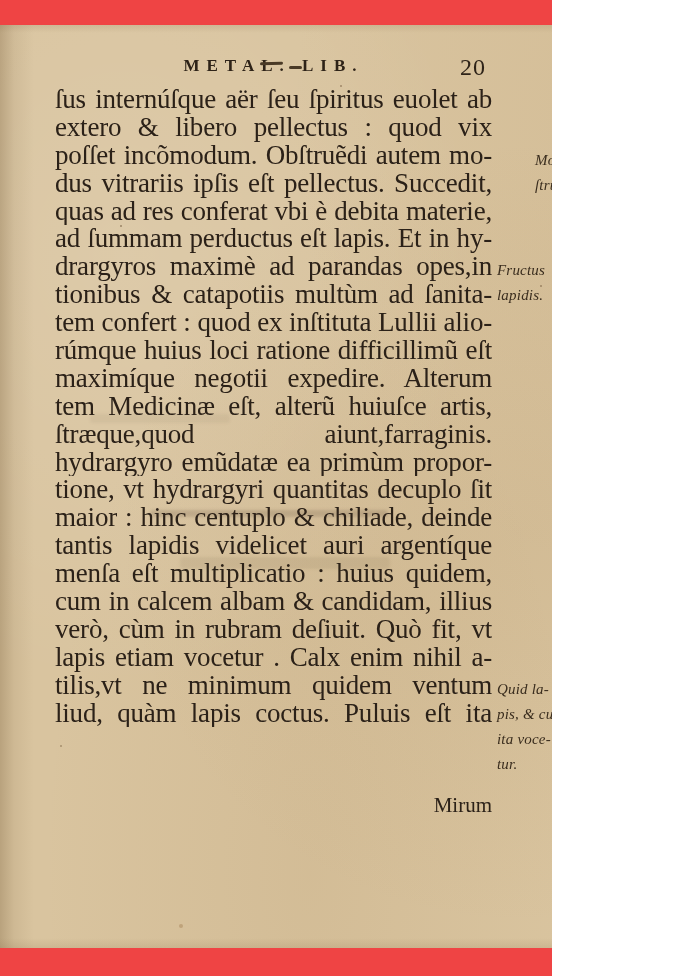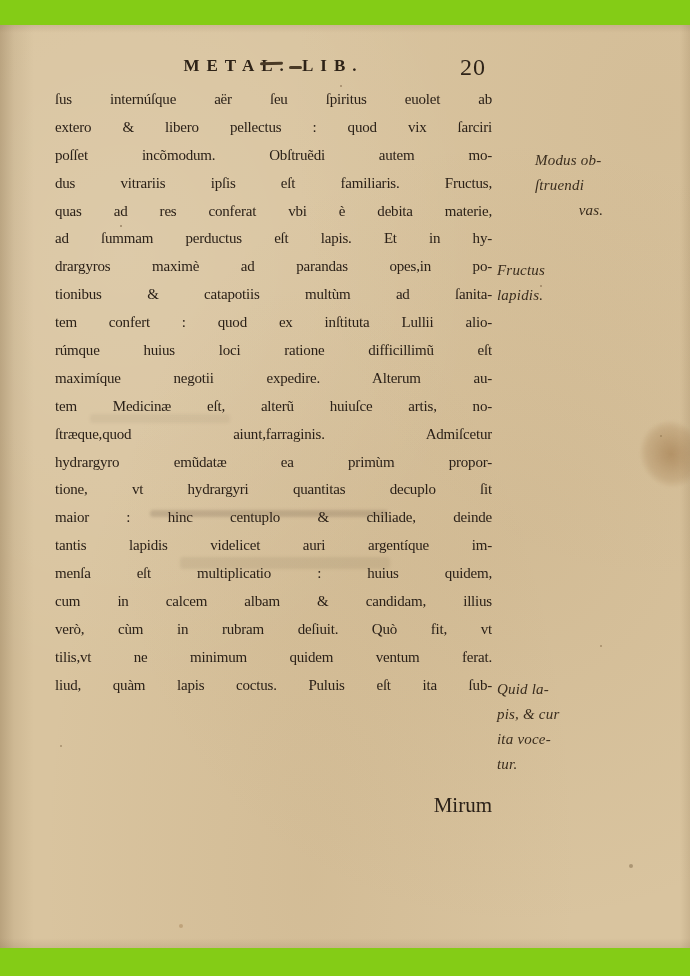--- a/index.html
+++ b/index.html
@@ -1,18 +1,18 @@
 <!DOCTYPE html>
 <html><head>
 <meta charset="utf-8">
 <style>
   html,body{margin:0;padding:0;background:#ffffff;}
   .screen{
-    position:relative;width:690px;height:976px;overflow:hidden;
-    background:#84cc16;
+    position:relative;width:552px;height:976px;overflow:hidden;
+    background:#ef4444;
     font-family:"Liberation Serif","DejaVu Serif",serif;
   }
   .paper{
     position:absolute;left:0;top:25px;width:690px;height:923px;
     background:
       radial-gradient(ellipse at 18% 25%, rgba(255,255,255,0.10), transparent 45%),
       radial-gradient(ellipse at 75% 55%, rgba(150,112,62,0.10), transparent 55%),
       radial-gradient(ellipse at 45% 92%, rgba(150,112,62,0.09), transparent 50%),
       radial-gradient(ellipse at 95% 10%, rgba(150,112,62,0.08), transparent 40%),
       #d9c49f;
@@ -35,21 +35,21 @@
   .page-number{
     position:absolute;right:6px;top:-2px;
     font-size:24px;color:#2e2318;letter-spacing:1px;
   }
   .ink-dash{position:absolute;background:#4a3a26;border-radius:2px;}
   .dash1{left:205px;top:6px;width:23px;height:3px;transform:rotate(-2deg);}
   .dash2{left:234px;top:10px;width:13px;height:3px;}
 
   .textblock{
     position:absolute;left:55px;top:61px;width:437px;
-    color:#2b2118;font-size:15px;letter-spacing:-0.2px;
+    color:#2b2118;font-size:27px;letter-spacing:-0.2px;
   }
   .line{
     height:27.9px;line-height:27.9px;overflow:hidden;
     text-align:justify;text-align-last:justify;
   }
   .note{
     position:absolute;left:497px;width:100px;
     font-style:italic;font-size:15px;line-height:25px;
     color:#3a2d1e;letter-spacing:0.2px;
   }
@@ -103,37 +103,38 @@
       <div class="ink-dash dash1"></div>
       <div class="ink-dash dash2"></div>
       <span class="running-title">METAL. LIB.</span>
       <span class="page-number">20</span>
     </div>
 
     <div class="textblock">
       <div class="line">ſus internúſque aër ſeu ſpiritus euolet ab</div>
       <div class="line">extero &amp; libero pellectus : quod vix ſarciri</div>
       <div class="line">poſſet incõmodum. Obſtruẽdi autem mo-</div>
-      <div class="line">dus vitrariis ipſis eſt familiaris. Fructus,</div>
+      <div class="line">dus vitrariis ipſis eſt pellectus. Succedit,</div>
       <div class="line">quas ad res conferat vbi è debita materie,</div>
       <div class="line">ad ſummam perductus eſt lapis. Et in hy-</div>
       <div class="line">drargyros maximè ad parandas opes,in po-</div>
       <div class="line">tionibus &amp; catapotiis multùm ad ſanita-</div>
       <div class="line">tem confert : quod ex inſtituta Lullii alio-</div>
       <div class="line">rúmque huius loci ratione difficillimũ eſt</div>
       <div class="line">maximíque negotii expedire. Alterum au-</div>
       <div class="line">tem Medicinæ eſt, alterũ huiuſce artis, no-</div>
       <div class="line">ſtræque,quod aiunt,farraginis. Admiſcetur</div>
       <div class="line">hydrargyro emũdatæ ea primùm propor-</div>
       <div class="line">tione, vt hydrargyri quantitas decuplo ſit</div>
       <div class="line">maior : hinc centuplo &amp; chiliade, deinde</div>
       <div class="line">tantis lapidis videlicet auri argentíque im-</div>
       <div class="line">menſa eſt multiplicatio : huius quidem,</div>
       <div class="line">cum in calcem albam &amp; candidam, illius</div>
       <div class="line">verò, cùm in rubram deſiuit. Quò fit, vt</div>
+      <div class="line">lapis etiam vocetur . Calx enim nihil a-</div>
       <div class="line">tilis,vt ne minimum quidem ventum ferat.</div>
       <div class="line">liud, quàm lapis coctus. Puluis eſt ita ſub-</div>
     </div>
 
     <div class="note note1">
       <span>Modus ob-</span>
       <span>ſtruendi</span>
       <span class="indent">vas.</span>
     </div>
 

